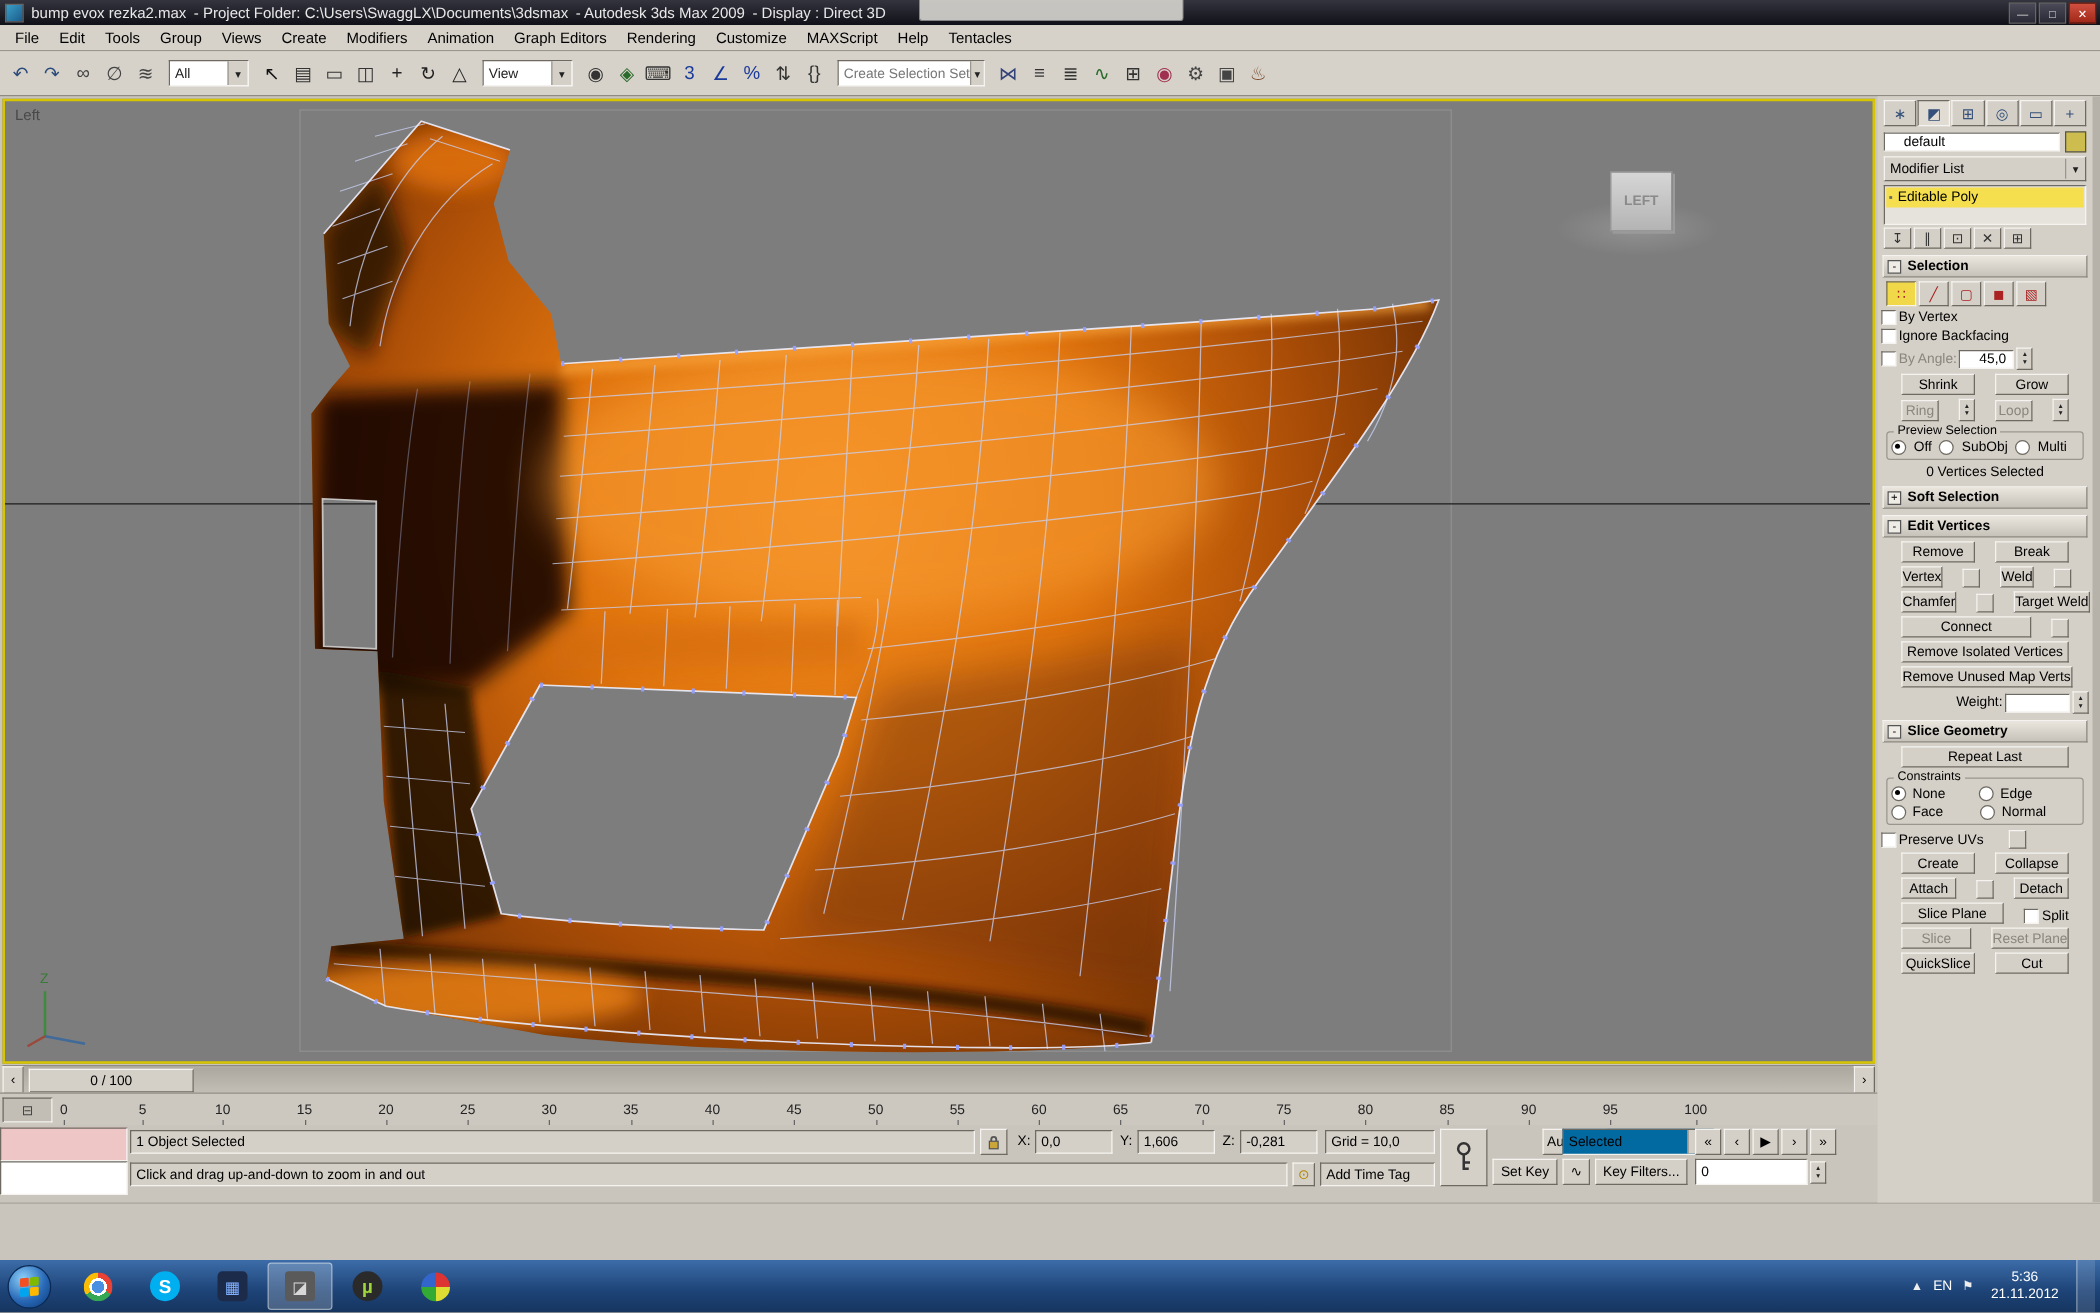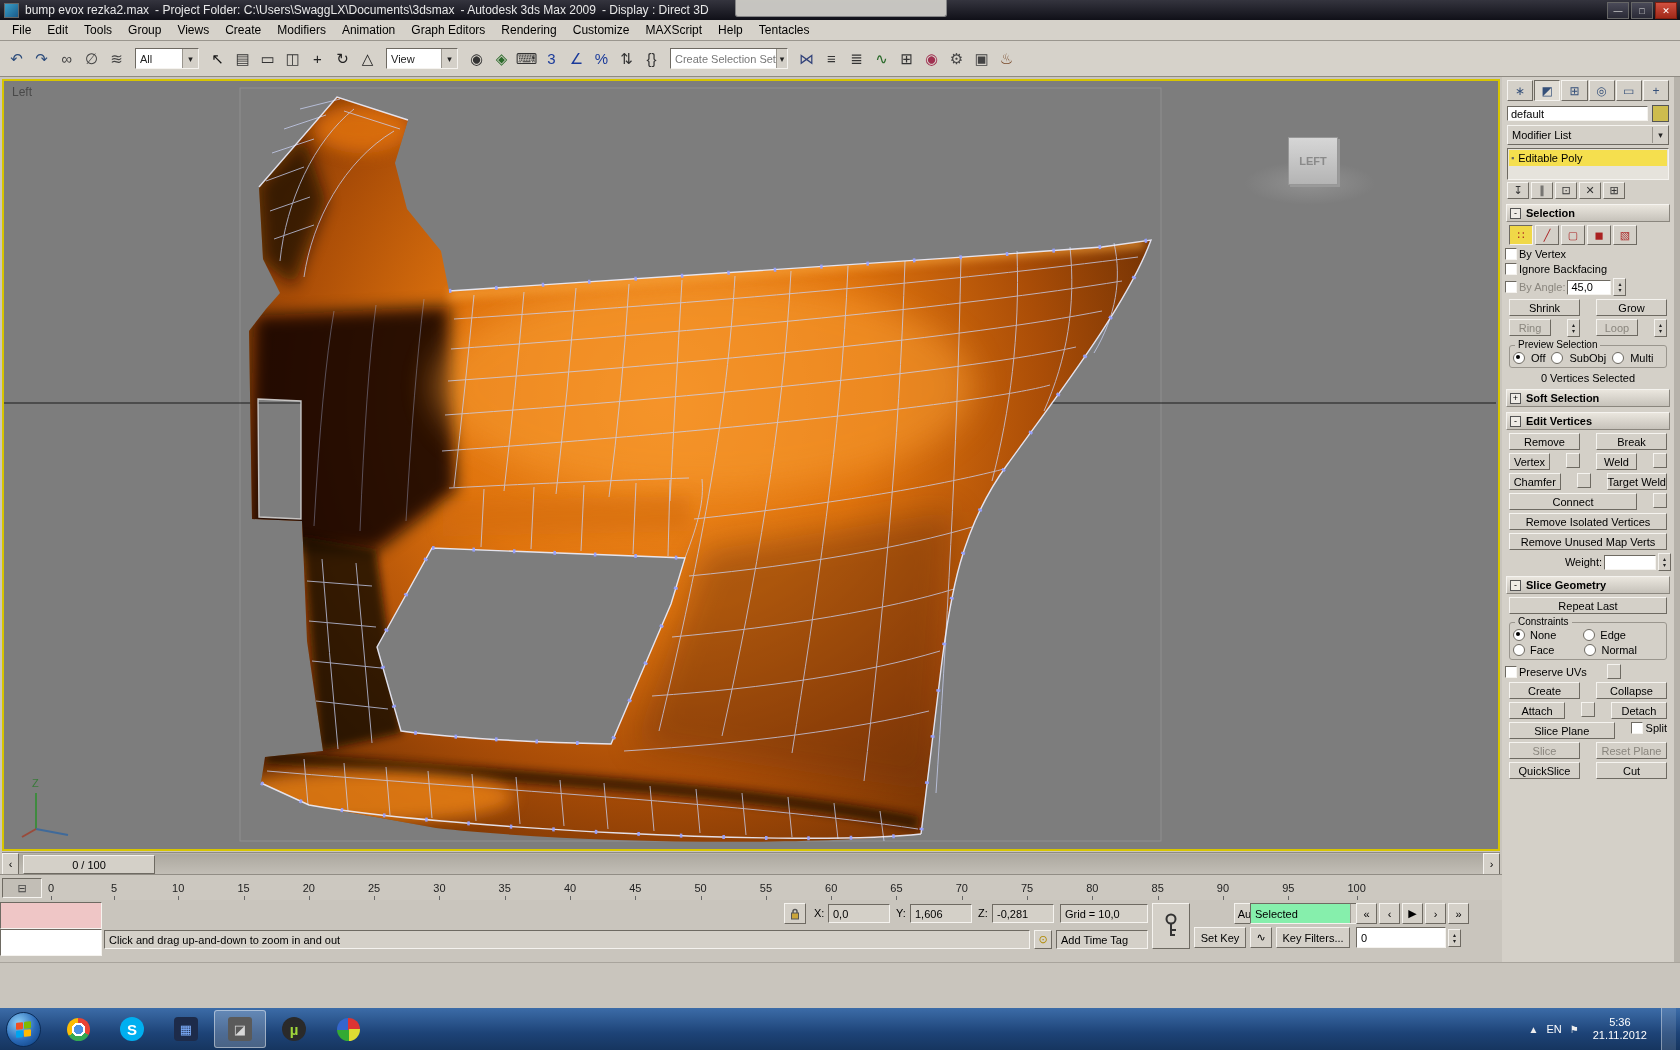--- a/index.html
+++ b/index.html
@@ -104,33 +104,33 @@
     background:linear-gradient(#eae6de,#c6c2ba);border:1px solid;border-color:#f5f3ef #8a867e #8a867e #f5f3ef;padding:0 3px}
   .rbox{width:9px;height:9px;border:1px solid #555;background:#efece6;font-size:9px;line-height:8px;text-align:center;font-weight:normal}
   .selmodes{display:flex;gap:2px;margin:3px 4px}
   .selmode{width:22px;height:18px;display:flex;align-items:center;justify-content:center;font-size:11px;
     background:#d4d0c8;border:1px solid;border-color:#f5f3ef #6e6a62 #6e6a62 #f5f3ef}
   .selmode.active{background:#f0d848;border-color:#6e6a62 #f5f3ef #f5f3ef #6e6a62}
   .check{display:flex;align-items:center;gap:2px;margin:3px 0;white-space:nowrap}
   .cbox{width:10px;height:10px;background:#fff;border:1px solid;border-color:#6e6a62 #f5f3ef #f5f3ef #6e6a62;flex:0 0 auto}
   .radio{width:10px;height:10px;border-radius:50%;background:#fff;border:1px solid #6e6a62;position:relative;flex:0 0 auto}
   .radio.sel::after{content:"";position:absolute;left:2px;top:2px;width:4px;height:4px;background:#000;border-radius:50%}
-  .row2{display:flex;gap:16px;margin:3px 4px;align-items:flex-start}
+  .row2{display:flex;gap:16px;margin:3px 16px;align-items:flex-end}
   .btn{height:17px;font-size:11px;flex:1}
   .btn.dis{color:#8a867e}
   .sq{width:14px;height:15px;flex:0 0 auto;font-size:8px}
   .spin{width:11px;height:16px;display:flex;flex-direction:column;align-items:center;justify-content:center;
     background:#d4d0c8;border:1px solid;border-color:#f5f3ef #6e6a62 #6e6a62 #f5f3ef;font-size:6px;line-height:6px;color:#222;flex:0 0 auto}
   .spin::before{content:"▴"}
   .spin::after{content:"▾"}
   .groupbox{border:1px solid #9a968e;border-radius:3px;margin:8px 4px 4px;padding:6px 3px 3px;position:relative}
   .legend{position:absolute;top:-7px;left:5px;background:#d4d0c8;padding:0 3px;font-size:10px}
   .center-txt{text-align:center;margin:4px 0}
   .field{background:#fff;border:1px solid;border-color:#6e6a62 #f5f3ef #f5f3ef #6e6a62;
-    height:15px;display:flex;align-items:center;padding:0 3px;box-sizing:border-box}
+    height:15px;display:flex;align-items:center;padding:0 15px;box-sizing:border-box}
 
   
   .taskbar{position:absolute;left:0;top:1008px;width:1680px;height:42px;
     background:linear-gradient(#3c6ca8,#1d4377 60%,#16355f);display:flex;align-items:center}
   .start-orb{width:33px;height:33px;margin-left:6px;border-radius:50%;flex:0 0 auto;
     background:radial-gradient(circle at 35% 30%,#8cd0f8,#2a6ab8 55%,#0a3a78);border:1px solid #0a2a55;
     display:flex;align-items:center;justify-content:center}
   .flag{display:grid;grid-template-columns:7px 7px;grid-template-rows:7px 7px;gap:1px;transform:skewY(-6deg)}
   .flag div{border-radius:1px}
   .task-icons{display:flex;margin-left:10px}
@@ -356,20 +356,21 @@
       <span class="tick">90</span>
       <span class="tick">95</span>
       <span class="tick">100</span>
     </div>
 </div>
 
 <div class="statusarea">
   <div class="abs mini-pink"></div>
   <div class="abs mini-white"></div>
 
+  <div class="abs sunken" style="left:104px;top:4px;width:676px;height:19px">1 Object Selected</div>
 
   <div class="abs raised" style="left:784px;top:3px;width:22px;height:21px">
     <svg class="lockicon" width="12" height="14">
         <path d="M4,6 V4.5 a2,2 0 0 1 4,0 V6" fill="none" stroke="#555" stroke-width="1.5"></path>
         <rect x="2.5" y="6" width="7" height="6" fill="#caa53a" stroke="#555" stroke-width="1"></rect>
       </svg>
   </div>
 
   <span class="abs coord-lbl" style="left:814px">X:</span>
   <div class="abs sunken" style="left:828px;top:4px;width:62px;height:19px">0,0</div>
@@ -389,21 +390,21 @@
         <circle cx="8" cy="7" r="4.5" fill="none" stroke="#333" stroke-width="2"></circle>
         <line x1="8" y1="11" x2="8" y2="24" stroke="#333" stroke-width="2"></line>
         <line x1="8" y1="18" x2="13" y2="18" stroke="#333" stroke-width="2"></line>
         <line x1="8" y1="23" x2="12" y2="23" stroke="#333" stroke-width="2"></line>
       </svg>
   </div>
 
   <div class="abs raised" style="left:1234px;top:3px;width:52px;height:21px">Auto Key</div>
   <div class="abs raised" style="left:1194px;top:27px;width:52px;height:21px">Set Key</div>
 
-  <div class="abs sunken" style="left:1250px;top:3px;width:121px;height:21px;background:#86efac">
+  <div class="abs sunken" style="left:1250px;top:3px;width:121px;height:21px;background:#0369a1">
     <span style="flex:1">Selected</span>
       <span class="ddb" style="height:19px"></span>
   </div>
   <div class="abs raised" style="left:1250px;top:27px;width:22px;height:21px">∿</div>
   <div class="abs raised" style="left:1276px;top:27px;width:74px;height:21px">Key Filters...</div>
 
   <div class="abs" style="left:1356px;top:3px;display:flex;gap:2px">
       <div class="raised" style="width:21px;height:21px">«</div>
       <div class="raised" style="width:21px;height:21px">‹</div>
       <div class="raised" style="width:21px;height:21px">▶</div>

